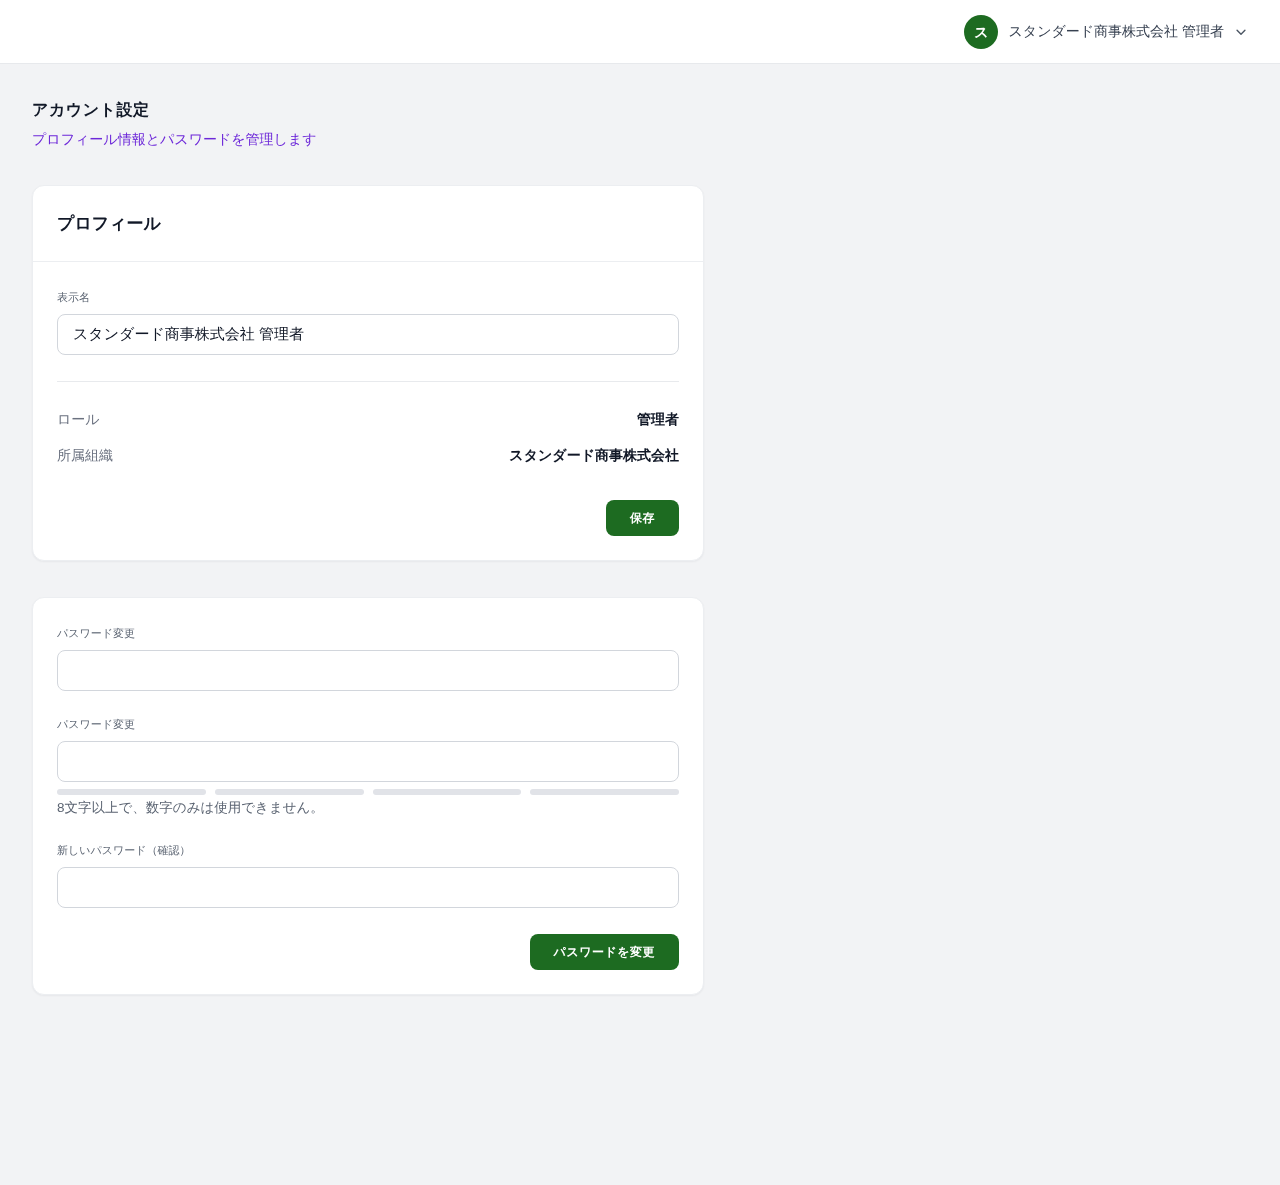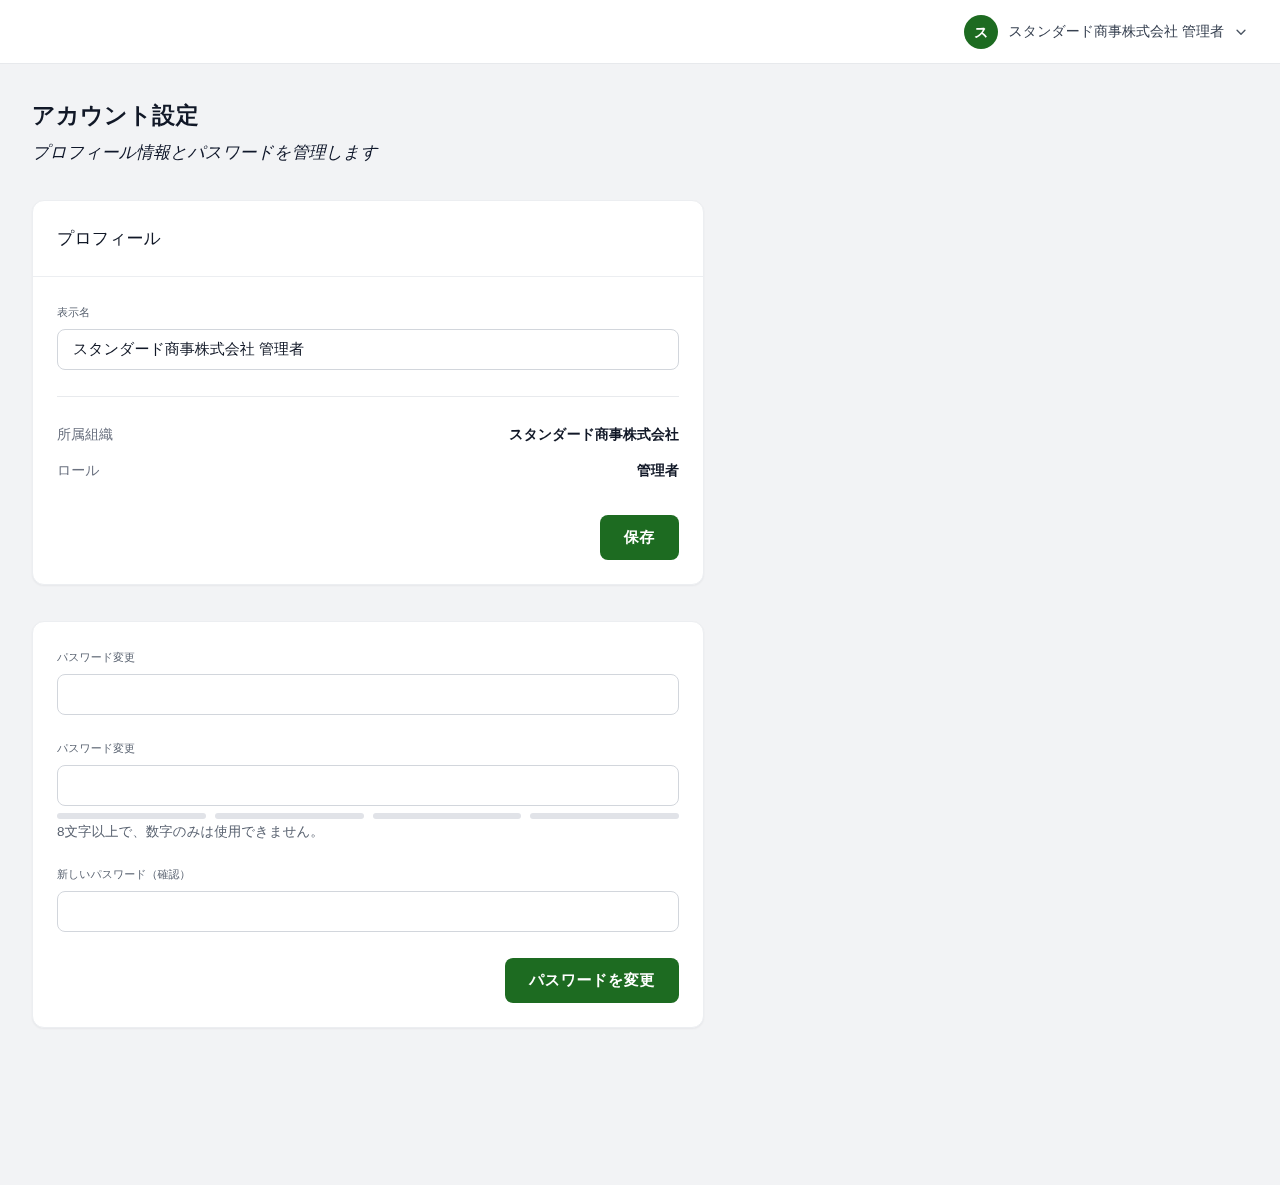--- a/index.html
+++ b/index.html
@@ -39,49 +39,48 @@
   }
   .account-name {
     font-size: 14px;
     color: #374151;
   }
   .chevron { display: flex; align-items: center; color: #4b5563; }
 
   
   .page { padding: 36px 32px 32px 32px; }
   .page-title {
-    font-size: 23px;
+    font-size: 16px;
     font-weight: 700;
     color: #111827;
     letter-spacing: .5px;
   }
   .page-subtitle {
     margin-top: 10px;
-    font-size: 17px;
-    color: #0f172a;
-    font-style: italic;
+    font-size: 14px;
+    color: #6d28d9;
   }
 
   
   .card {
     width: 672px;
     background: #ffffff;
     border: 1px solid #eceef1;
     border-radius: 12px;
     box-shadow: 0 1px 2px rgba(16,24,40,.05);
     margin-top: 36px;
     overflow: hidden;
   }
   .card-header {
     padding: 26px 24px;
     border-bottom: 1px solid #eceef1;
   }
   .card-title {
     font-size: 17px;
-    font-weight: 400;
+    font-weight: 700;
     color: #111827;
   }
   .card-body { padding: 28px 24px 24px 24px; }
 
   .field { margin-bottom: 26px; }
   .field:last-child { margin-bottom: 0; }
   .field-label {
     display: block;
     font-size: 11px;
     color: #5b6472;
@@ -118,23 +117,23 @@
   .actions {
     display: flex;
     justify-content: flex-end;
     margin-top: 26px;
   }
   .btn-primary {
     background: #1d6b21;
     color: #ffffff;
     border: none;
     border-radius: 8px;
-    height: 45px;
+    height: 36px;
     padding: 0 24px;
-    font-size: 15px;
+    font-size: 12px;
     font-weight: 600;
     font-family: inherit;
     cursor: pointer;
     letter-spacing: .5px;
   }
 
   .strength-meter {
     display: flex;
     gap: 9px;
     margin-top: 7px;
@@ -183,26 +182,26 @@
         <label class="field-label">表示名</label>
         <input class="text-input" type="text" value="スタンダード商事株式会社 管理者" style="">
       </div>
 
       <div class="field">
       </div>
 
       <div class="divider"></div>
 
       <div class="info-row">
+        <span class="info-label">ロール</span>
+        <span class="info-value">管理者</span>
+      </div>
+      <div class="info-row">
         <span class="info-label">所属組織</span>
         <span class="info-value">スタンダード商事株式会社</span>
-      </div>
-      <div class="info-row">
-        <span class="info-label">ロール</span>
-        <span class="info-value">管理者</span>
       </div>
 
       <div class="actions">
         <button class="btn-primary">保存</button>
       </div>
 
     </div>
   </section>
 
   <section class="card">

